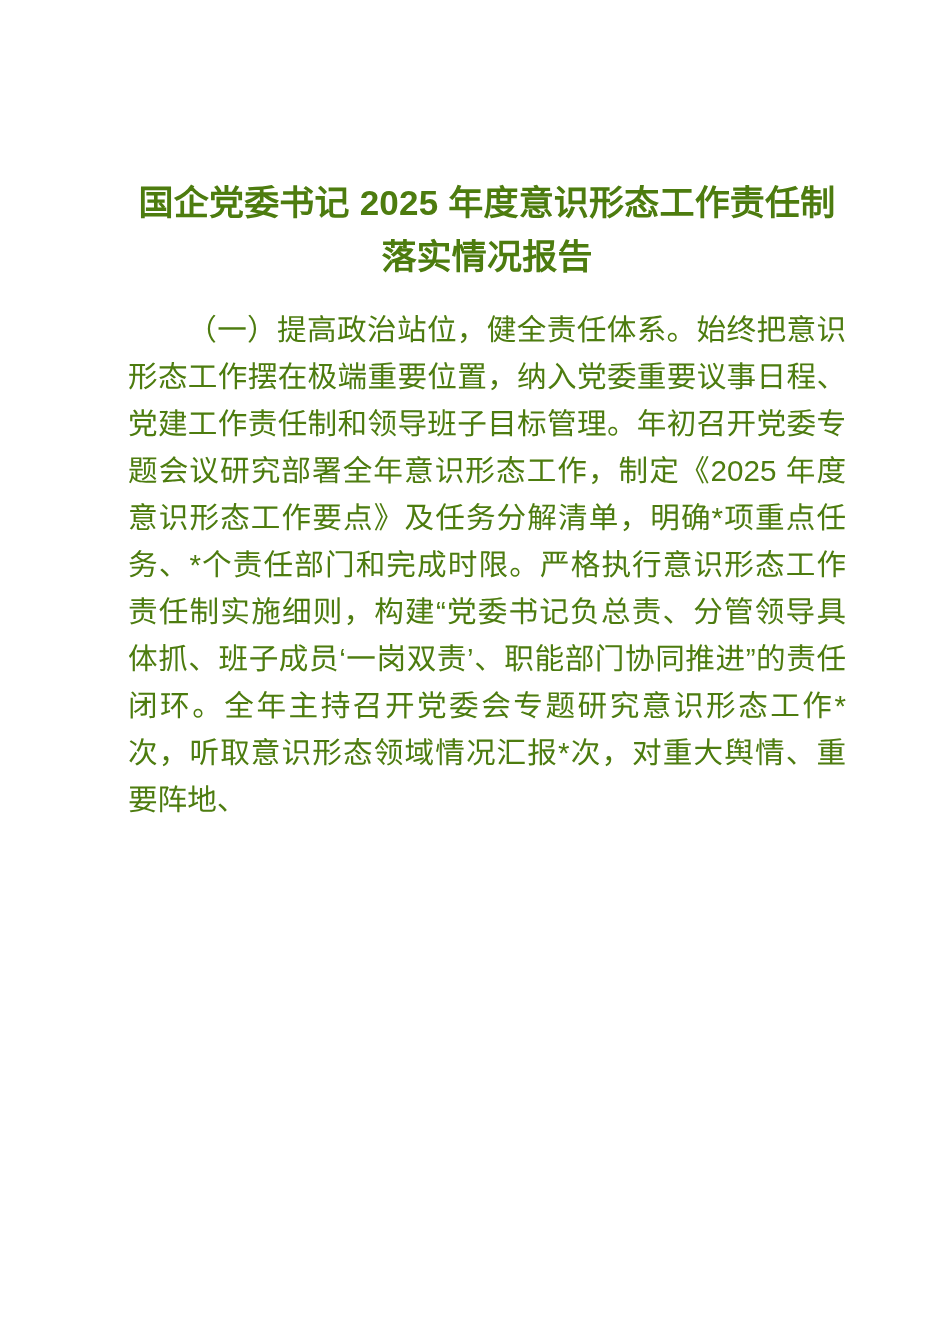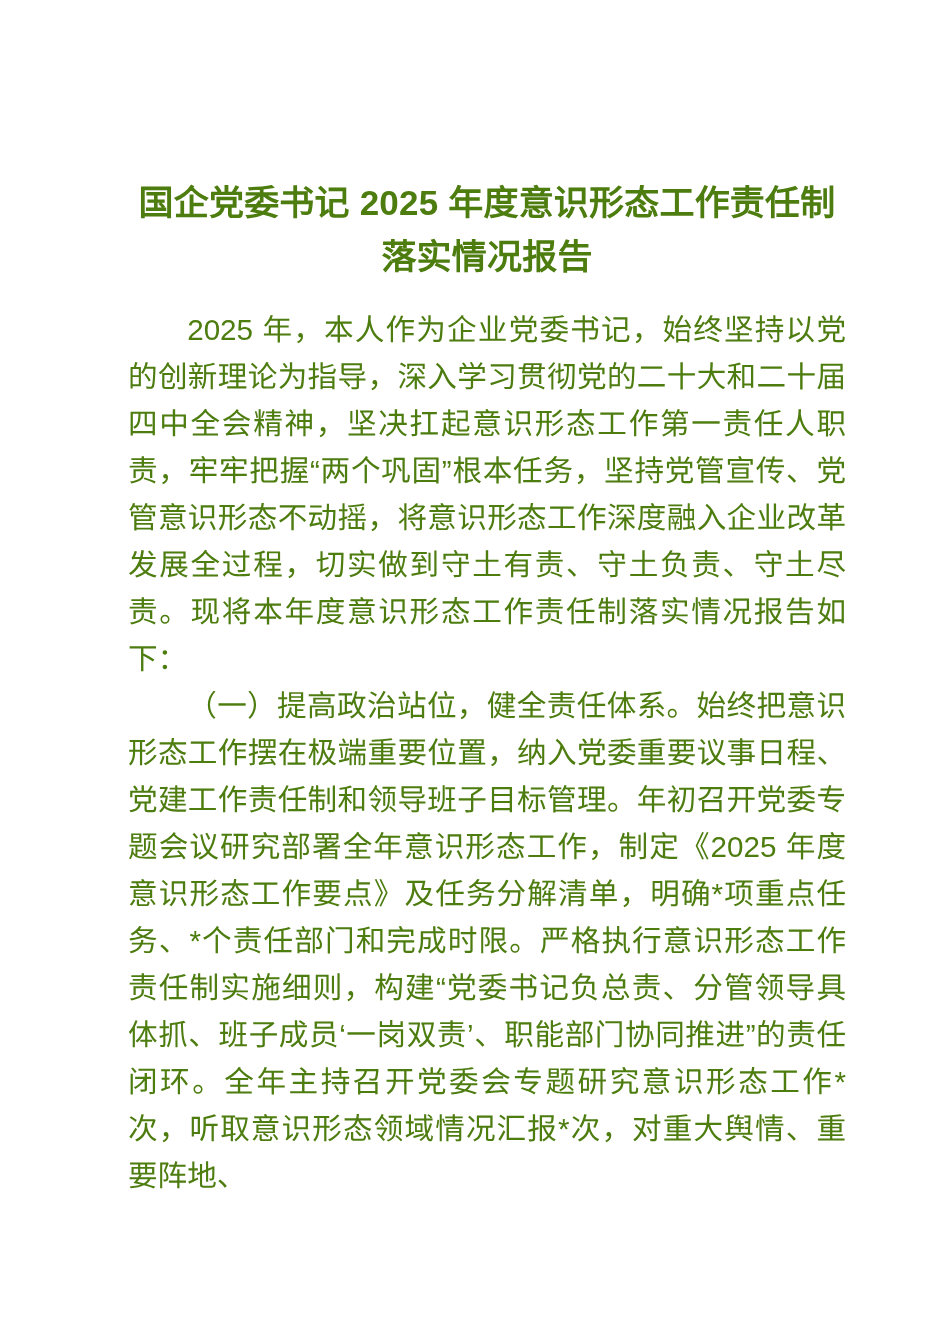--- a/index.html
+++ b/index.html
@@ -69,19 +69,18 @@
 
 <div class="page">
   <div class="content">
 
     <h1 class="doc-title">
       <span>国企党委书记 2025 年度意识形态工作责任制</span>
       <span>落实情况报告</span>
     </h1>
 
     <div class="body-block">
-      <p class="para">2025 年，本人作为企业党委书记，始终坚持以党的创新理论为指导，深入学习贯彻党的二十大和二十届四中全会精神，坚决扛起意识形态工作第一责任人职责，牢牢把握“两个巩固”根本任务，坚持党管宣传、党管意识形态不动摇，将意识形态工作深度融入企业改革发展全过程，切实做到守土有责、守土负责、守土尽责。现将本年度意识形态工作责任制落实情况报告如下：</p>
       <p class="para">（一）提高政治站位，健全责任体系。始终把意识形态工作摆在极端重要位置，纳入党委重要议事日程、党建工作责任制和领导班子目标管理。年初召开党委专题会议研究部署全年意识形态工作，制定《2025 年度意识形态工作要点》及任务分解清单，明确*项重点任务、*个责任部门和完成时限。严格执行意识形态工作责任制实施细则，构建“党委书记负总责、分管领导具体抓、班子成员‘一岗双责’、职能部门协同推进”的责任闭环。全年主持召开党委会专题研究意识形态工作*次，听取意识形态领域情况汇报*次，对重大舆情、重要阵地、</p>
     </div>
 
     <div class="spacer-bottom"></div>
   </div>
 </div>
 
 </body></html>

